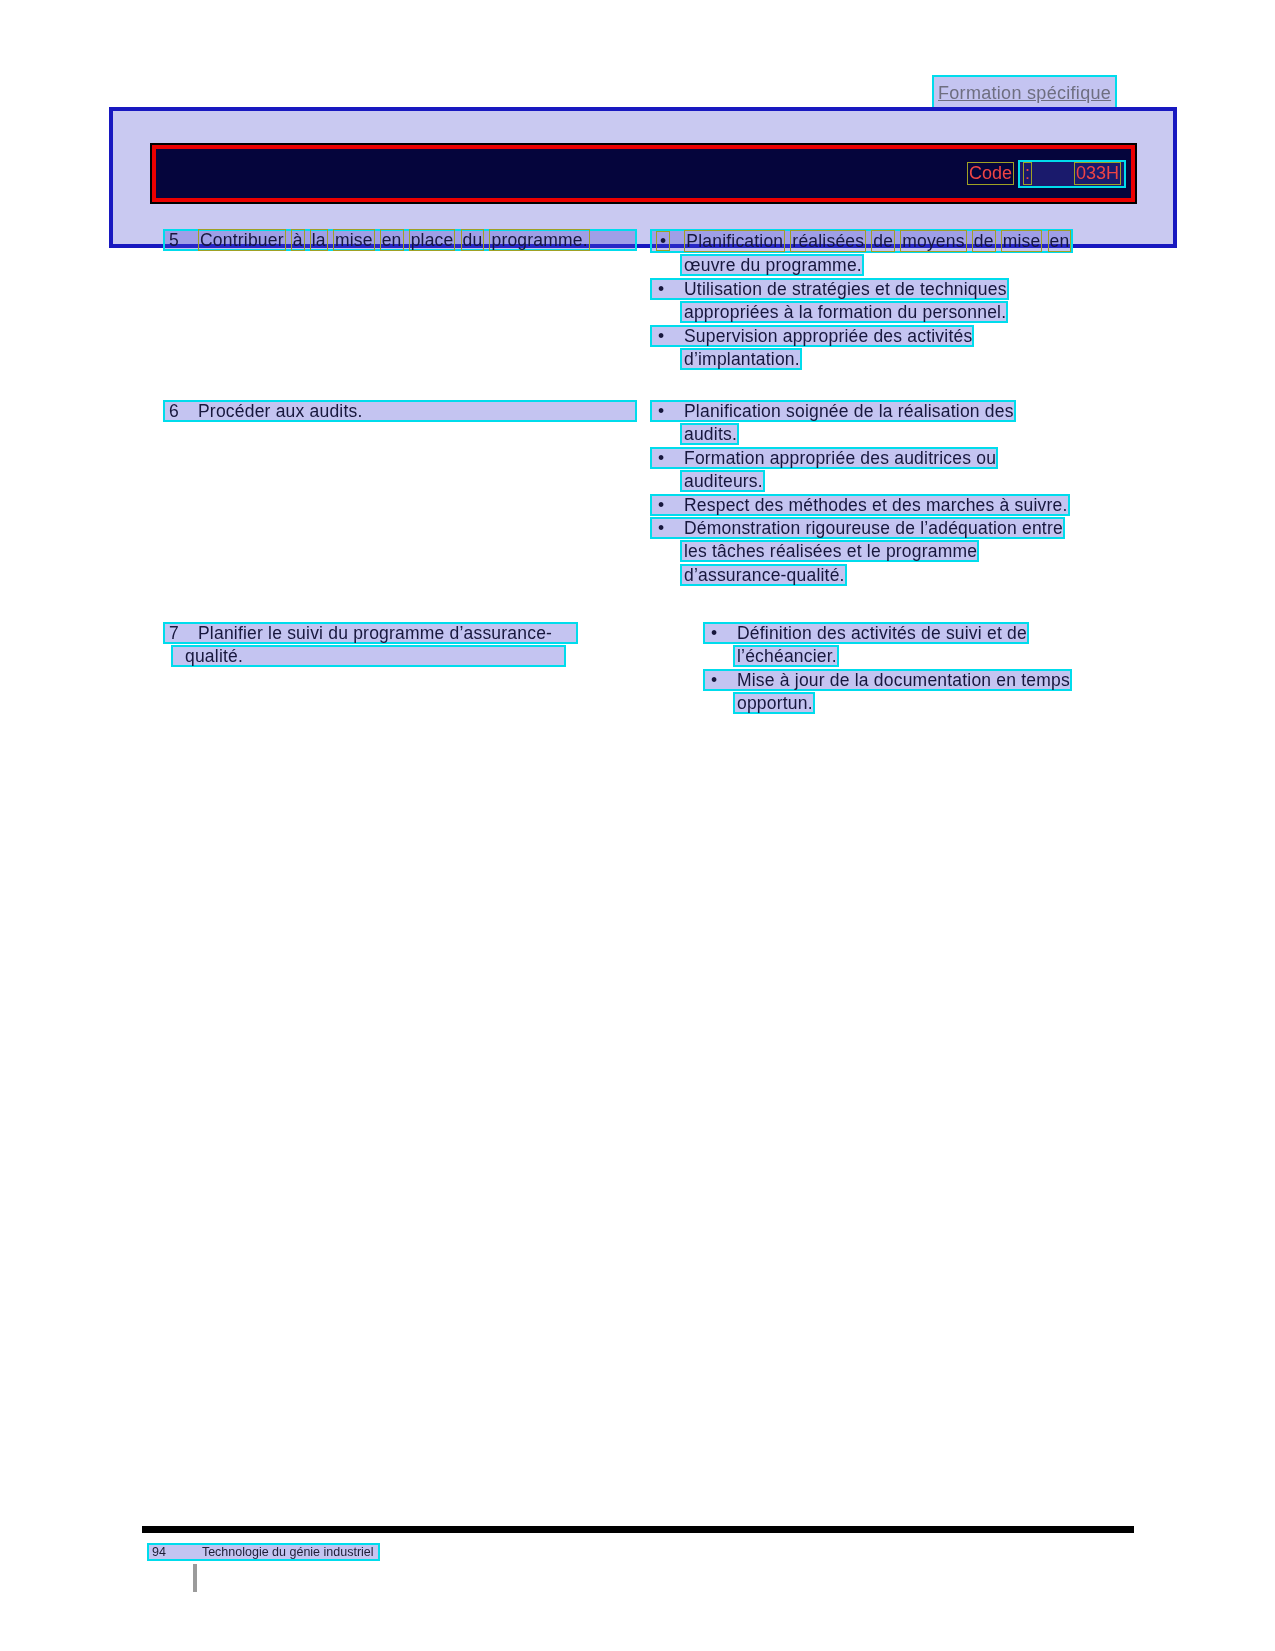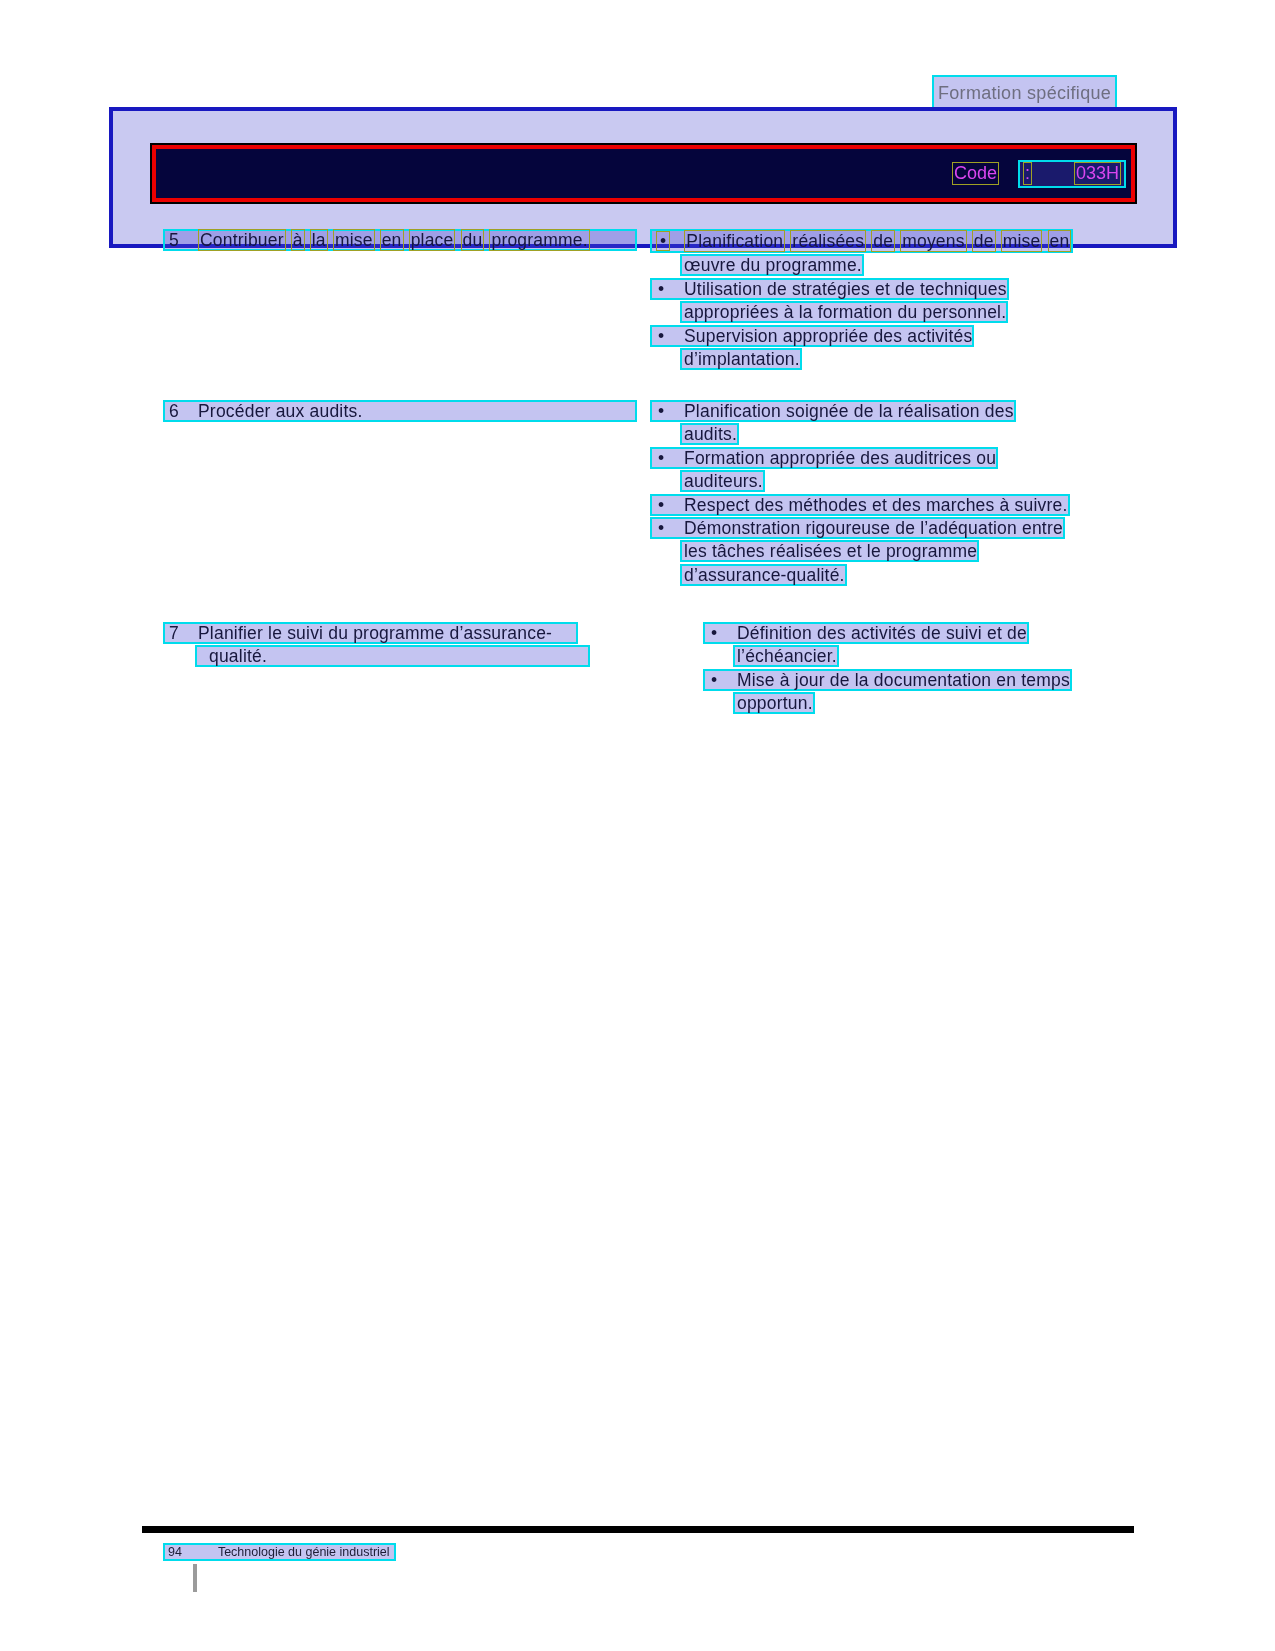--- a/index.html
+++ b/index.html
@@ -23,51 +23,51 @@
   .cell{position:absolute;}
   .num{display:inline-block;width:29px;}
   .bullet{display:inline-block;width:26px;padding-left:2px;}
   
   .word, .wbox{border:1.5px solid #9fa124;padding:0 1px;}
   .deep .bullet{border:1.5px solid #9fa124;width:auto;padding:0 3px;margin-right:14px;}
 
   .section-label{
     position:absolute;left:932px;top:75px;height:36px;
     display:flex;align-items:center;padding:8px 4px;
-    font-size:18px;letter-spacing:0.3px;color:#6e6e80;
+    font-size:18px;letter-spacing:0.3px;color:#6e6e80;text-decoration:underline;
   }
   .panel{
     position:absolute;left:109px;top:107px;width:1068px;height:141px;
     background:#c9c9f1;border:4px solid #1818c0;box-sizing:border-box;
   }
   .banner{
     position:absolute;left:152px;top:145px;width:983px;height:57px;
     background:#05053c;border:4px solid #ec0000;box-shadow:0 0 0 2px #000000;
     box-sizing:border-box;display:flex;align-items:center;justify-content:flex-end;
     padding-right:5px;
   }
-  .code-line{display:flex;align-items:center;gap:19px;font-size:18px;color:#d946ef;}
+  .code-line{display:flex;align-items:center;gap:4px;font-size:18px;color:#ef4444;}
   .code-group{display:inline-flex;align-items:center;height:28px;padding:0 3px;}
   .code-gap{display:inline-block;width:42px;height:1px;}
   .footer-rule{position:absolute;left:142px;top:1526px;width:992px;height:7px;background:#000000;}
   .footer-line{
     position:absolute;left:147px;top:1543px;width:233px;height:18px;
     display:flex;align-items:center;padding-left:3px;
-    font-size:12.5px;color:#1d1d36;white-space:nowrap;margin-left:16px;
+    font-size:12.5px;color:#1d1d36;white-space:nowrap;
   }
   .program{margin-left:36px;}
   .caret{position:absolute;left:193px;top:1564px;width:4px;height:28px;background:#9b9b9b;}
   
   #r5-left{left:163px;top:229px;width:474px;}
   #r5-right{left:650px;top:229px;width:500px;}
   #r6-left{left:163px;top:400px;width:474px;}
   #r6-right{left:650px;top:400px;width:500px;}
   #r7-left{left:163px;top:622px;width:415px;}
   #r7-right{left:683px;top:622px;width:500px;margin-left:20px;}
-  .cont-left{margin-left:32px;width:calc(100% - 20px);padding-left:12px;box-sizing:border-box;}
+  .cont-left{margin-left:8px;width:calc(100% - 20px);padding-left:12px;box-sizing:border-box;}
 </style>
 </head>
 <body>
 
 <div class="page">
 
   <div class="section-label hl">Formation spécifique</div>
 
   <div class="panel"></div>
 

